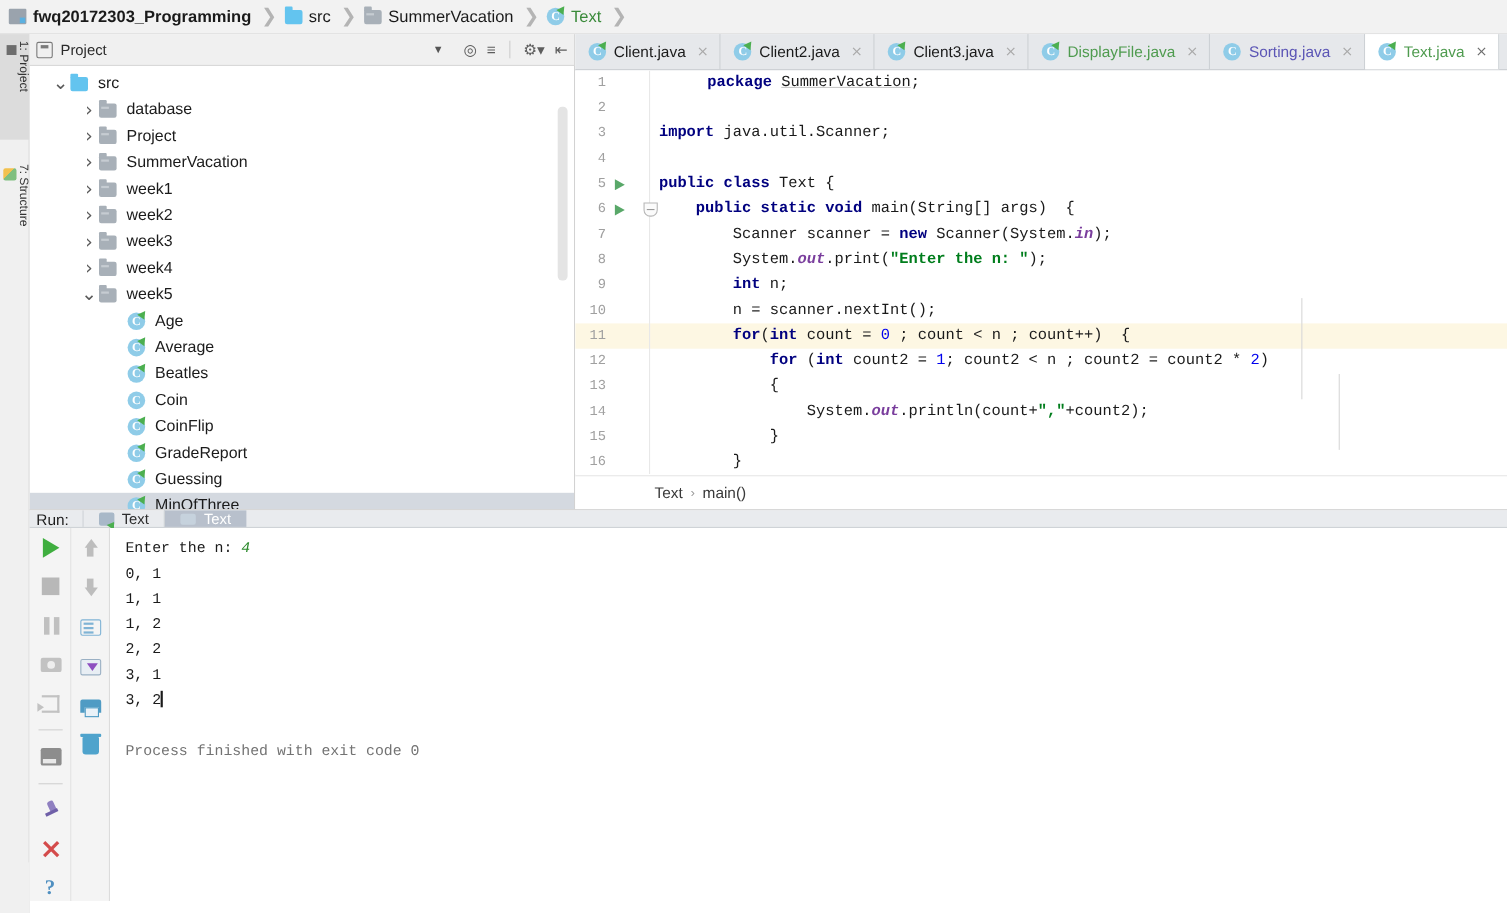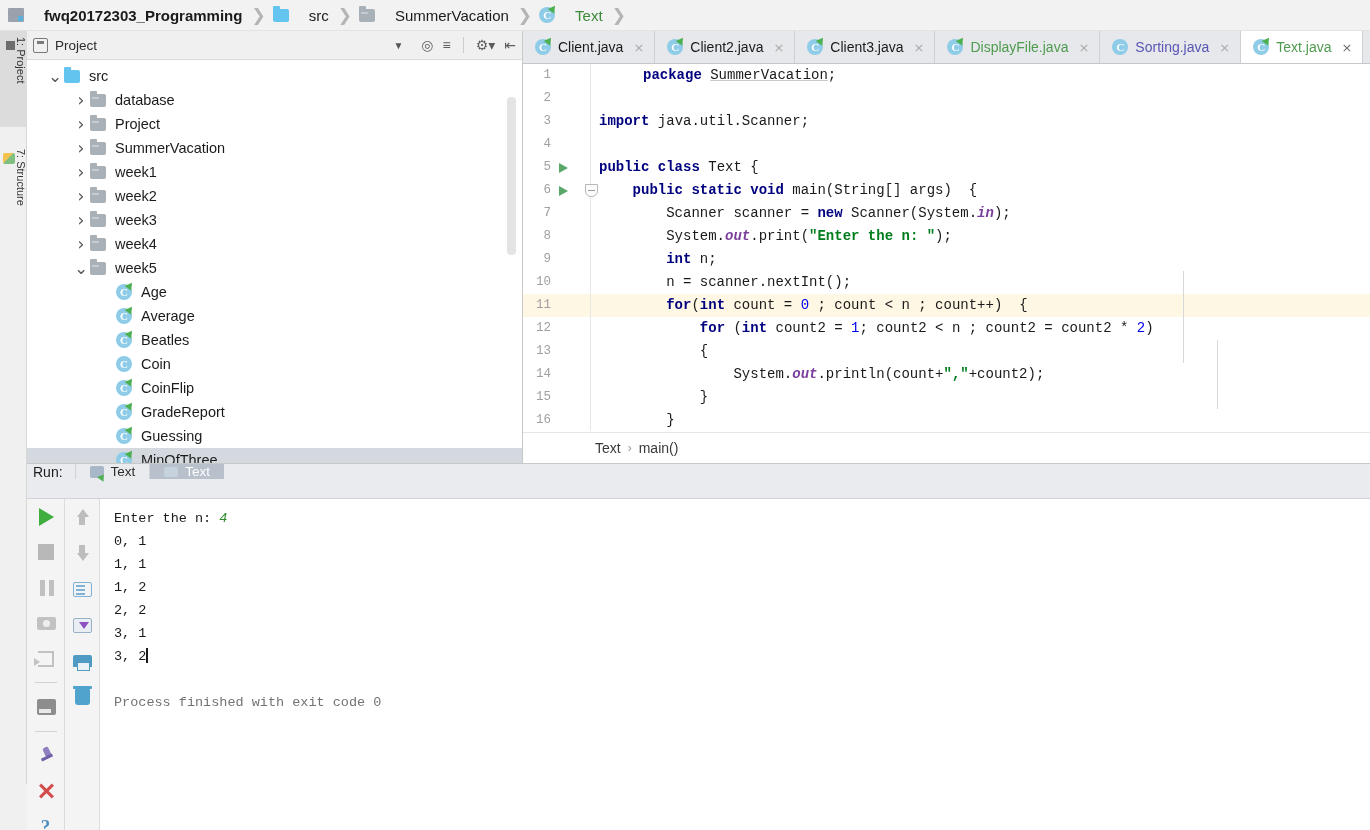--- a/index.html
+++ b/index.html
@@ -16,21 +16,21 @@
 
   
   .navbar {
     position: absolute; left: 0; top: 0; width: 1370px; height: 31px;
     background: #f2f2f2;
     display: flex; align-items: center;
     padding-left: 8px;
     border-bottom: 1px solid #e3e3e3;
   }
   .crumb { display: flex; align-items: center; height: 31px; }
-  .crumb-label { font-size: 15px; margin-left: 20px; white-space: nowrap; }
+  .crumb-label { font-size: 15px; margin-left: 6px; white-space: nowrap; }
   .crumb-sep {
     color: #b4b4b4; font-size: 17px; margin: 0 7px 0 9px;
     font-family: "DejaVu Sans", sans-serif; line-height: 1;
   }
   .crumb-bold { font-weight: bold; }
   .crumb-green { color: #3a8a3a; }
 
   
   .ico { display: inline-block; position: relative; vertical-align: middle; }
   .ico-module {
@@ -219,21 +219,21 @@
     font-size: 14px; color: #3a3a3a;
   }
   .bc-sep { color: #9a9a9a; margin: 0 7px; font-size: 12px; }
 
   
   .run-panel {
     position: absolute; left: 27px; top: 463px; width: 1343px; height: 367px;
     background: #ffffff; border-top: 1px solid #c8c8c8;
   }
   .run-tabbar {
-    height: 35px; background: #e9ebee; display: flex; align-items: flex-start;
+    height: 16px; background: #e9ebee; display: flex; align-items: center;
     border-bottom: 1px solid #cfd3d7;
   }
   .run-label {
     display: flex; align-items: center; padding: 0 12px 0 6px;
     font-size: 14px; color: #1c1c1c;
   }
   .run-tab {
     display:flex; align-items:center; gap:7px; padding: 0 14px;
     font-size: 13.5px; color: #2d2d2d; border-left: 1px solid #cfd3d7;
     cursor: default;

